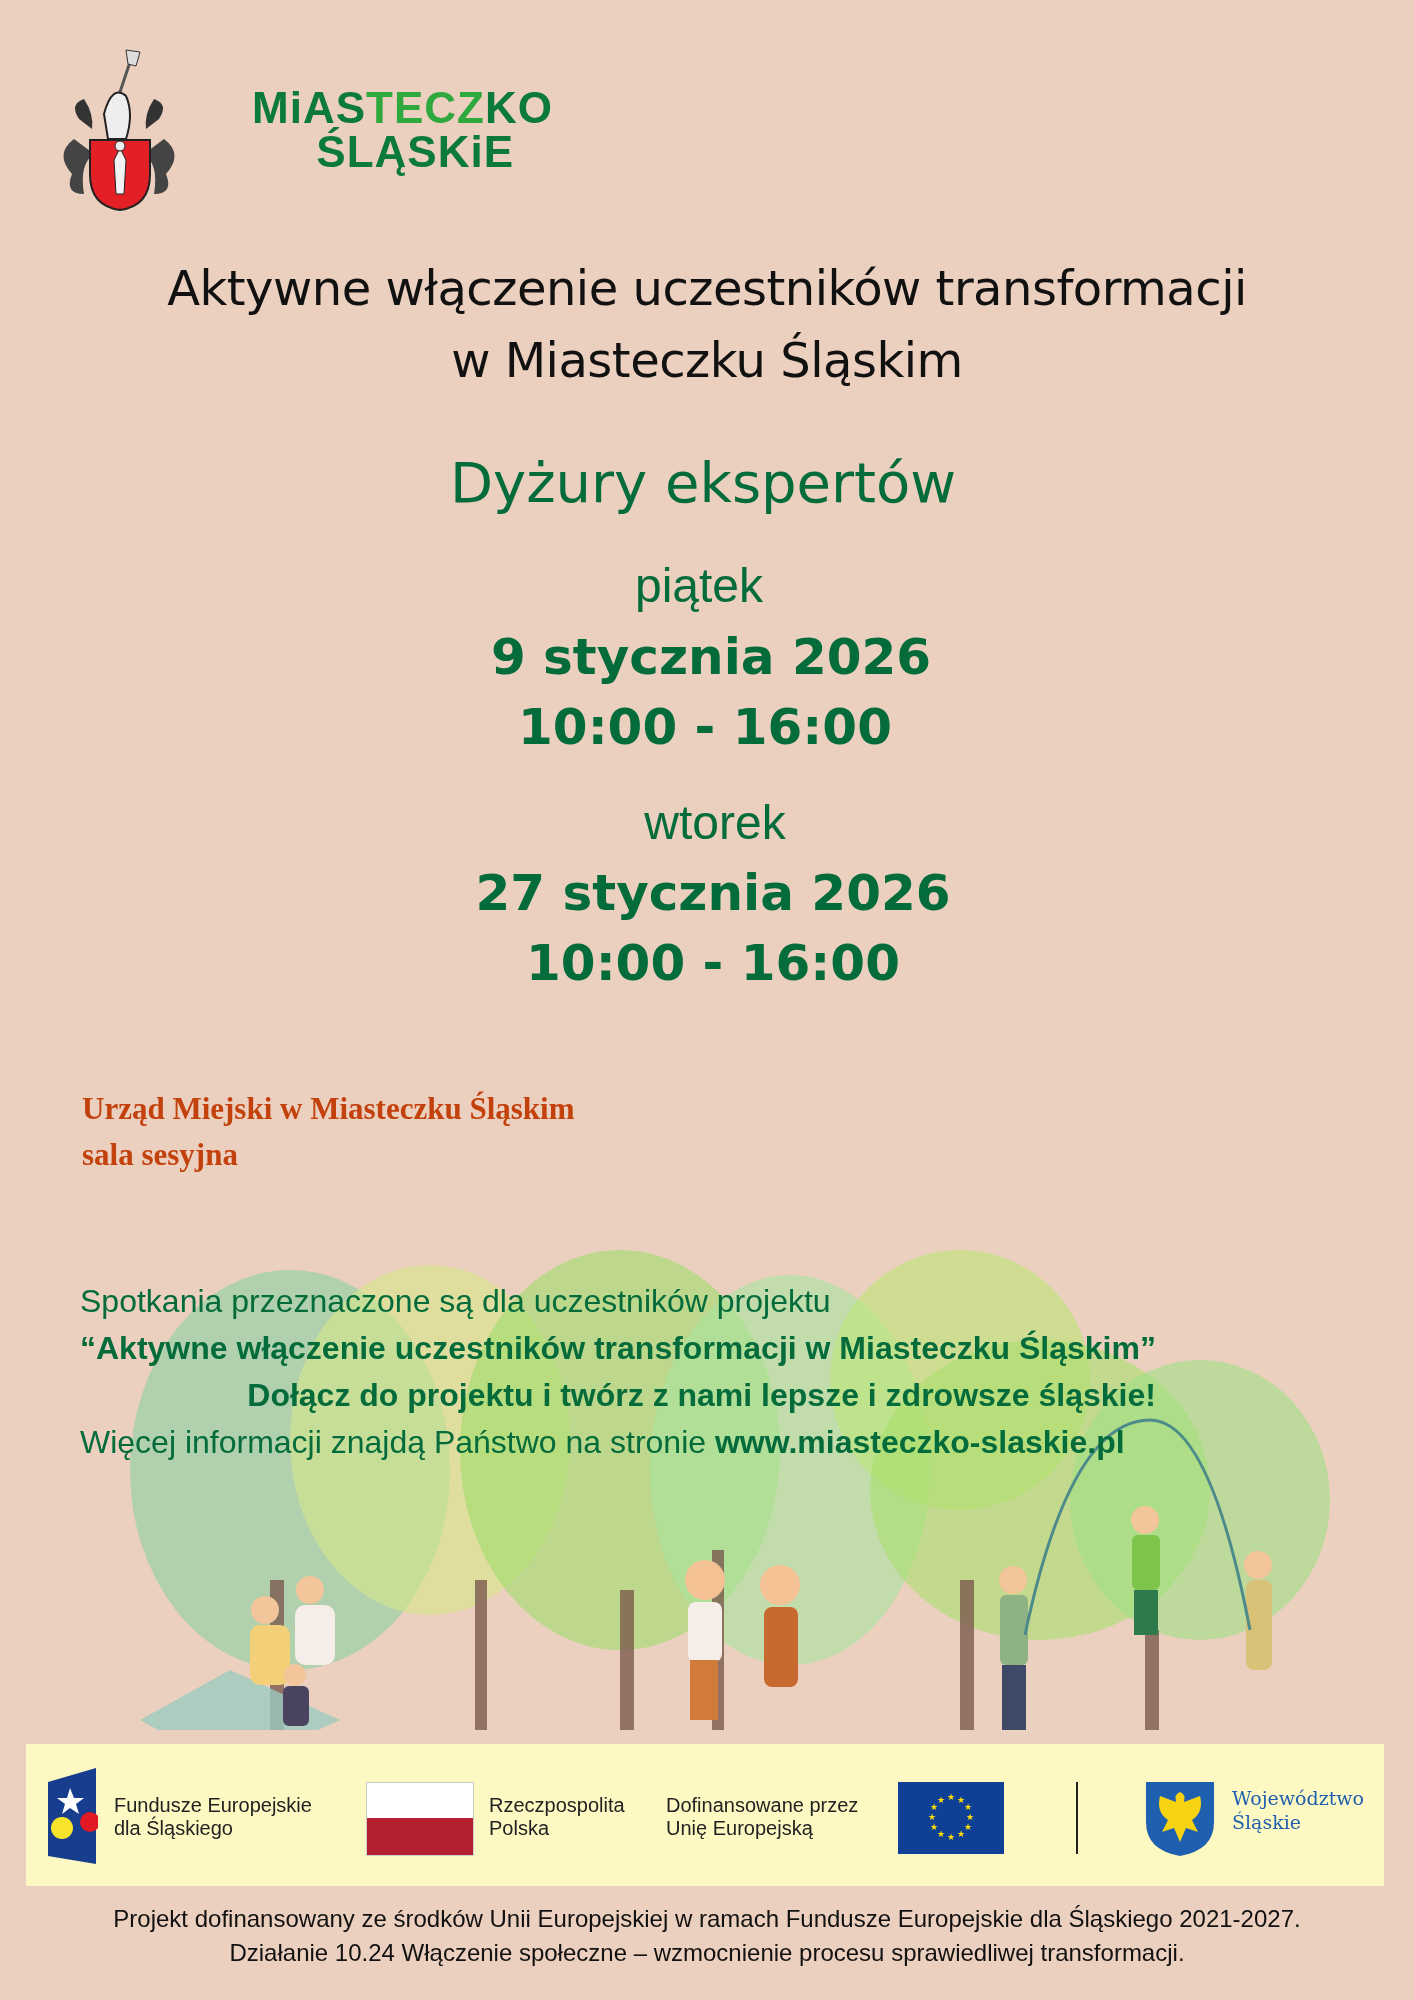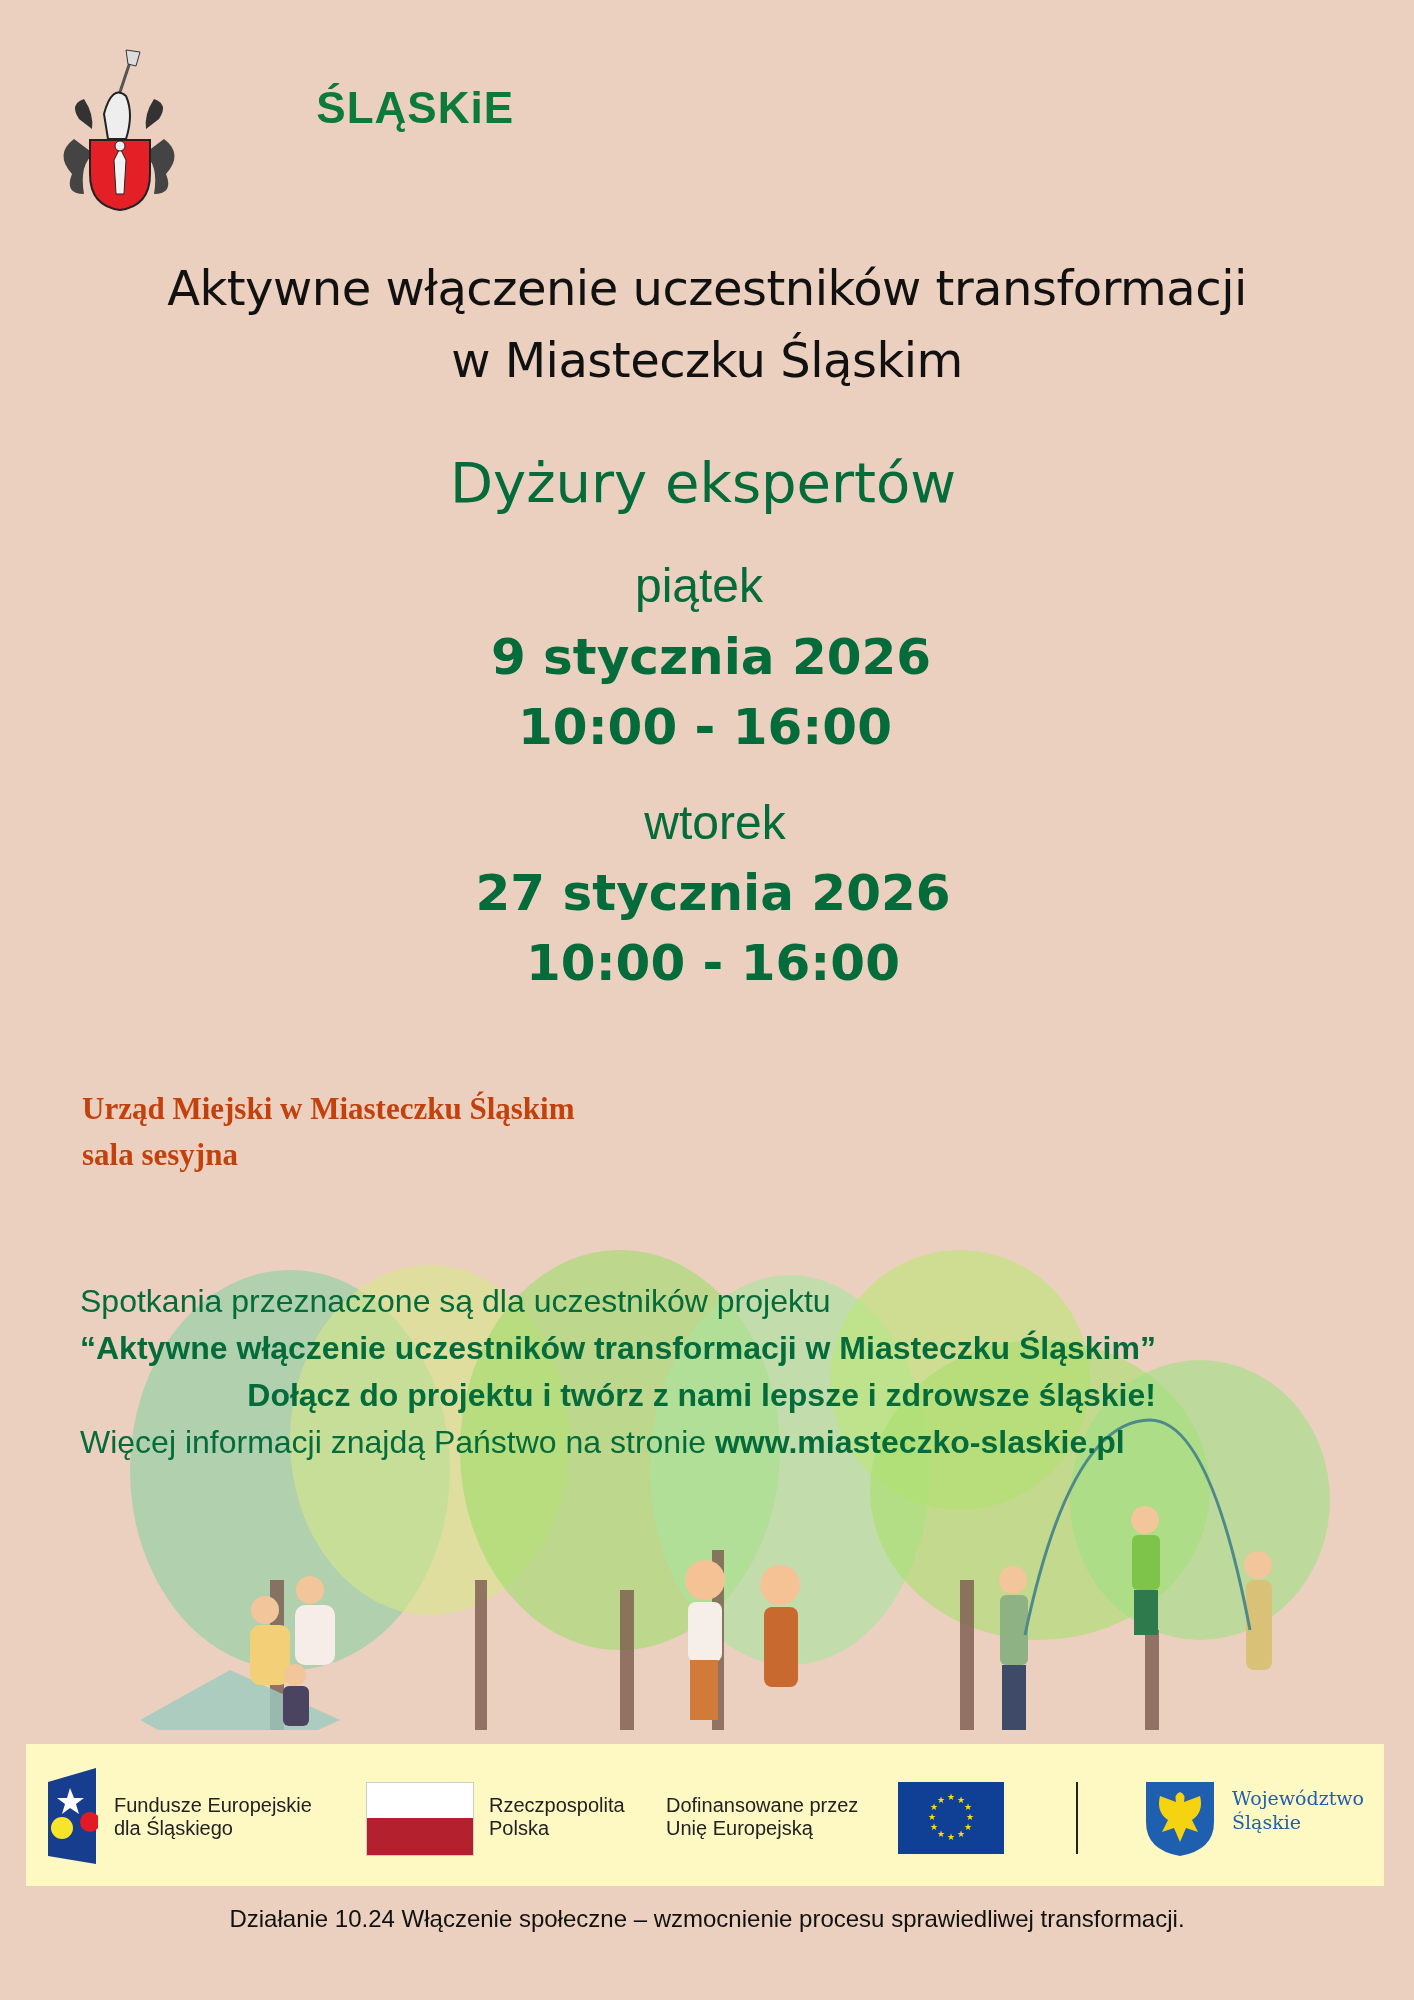--- a/index.html
+++ b/index.html
@@ -54,20 +54,21 @@
     <path d="M110 95 Q130 110 112 130 Q120 150 100 150 Q105 120 90 110 Z" fill="#444"></path>
     <path d="M25 75 Q15 60 30 55 Q40 70 38 85 Z" fill="#333"></path>
     <path d="M105 75 Q115 60 100 55 Q90 70 92 85 Z" fill="#333"></path>
     <path d="M36 96 L96 96 L96 130 Q96 162 66 166 Q36 162 36 130 Z" fill="#e41f26" stroke="#222" stroke-width="2"></path>
     <path d="M66 104 L72 116 L70 150 L62 150 L60 116 Z" fill="#f2f2f2" stroke="#222" stroke-width="1"></path>
     <circle cx="66" cy="102" r="5" fill="#eee" stroke="#222"></circle>
   </svg>
 </div>
 
 <div class="abs brand">
+  <div class="l1"><span>MiAS</span><span class="hl">TECZ</span><span>KO</span></div>
   <div class="l2">ŚLĄSKiE</div>
 </div>
 
 <div class="abs title" style="left:-23px;">
   <div>Aktywne włączenie uczestników transformacji</div>
   <div>w Miasteczku Śląskim</div>
 </div>
 
 <div class="abs center-block sub-title green" style="left:-4px;">Dyżury ekspertów</div>
 
@@ -189,14 +190,15 @@
       <path d="M34 10 Q40 12 38 20 L54 14 Q58 30 46 38 L52 50 L40 46 L34 60 L28 46 L16 50 L22 38 Q10 30 14 14 L30 20 Q28 12 34 10 Z" fill="#f5d310"></path>
     </svg>
   </div>
   <div class="abs" style="left:1206px; top:42px; font-family:'DejaVu Serif', serif; font-size:19px; line-height:24px; color:#1f5fb0;">
     <div>Województwo</div>
     <div>Śląskie</div>
   </div>
 </div>
 
 <div class="abs footer">
+  <div>Projekt dofinansowany ze środków Unii Europejskiej w ramach Fundusze Europejskie dla Śląskiego 2021-2027.</div>
   <div>Działanie 10.24 Włączenie społeczne – wzmocnienie procesu sprawiedliwej transformacji.</div>
 </div>
 
 </body></html>

